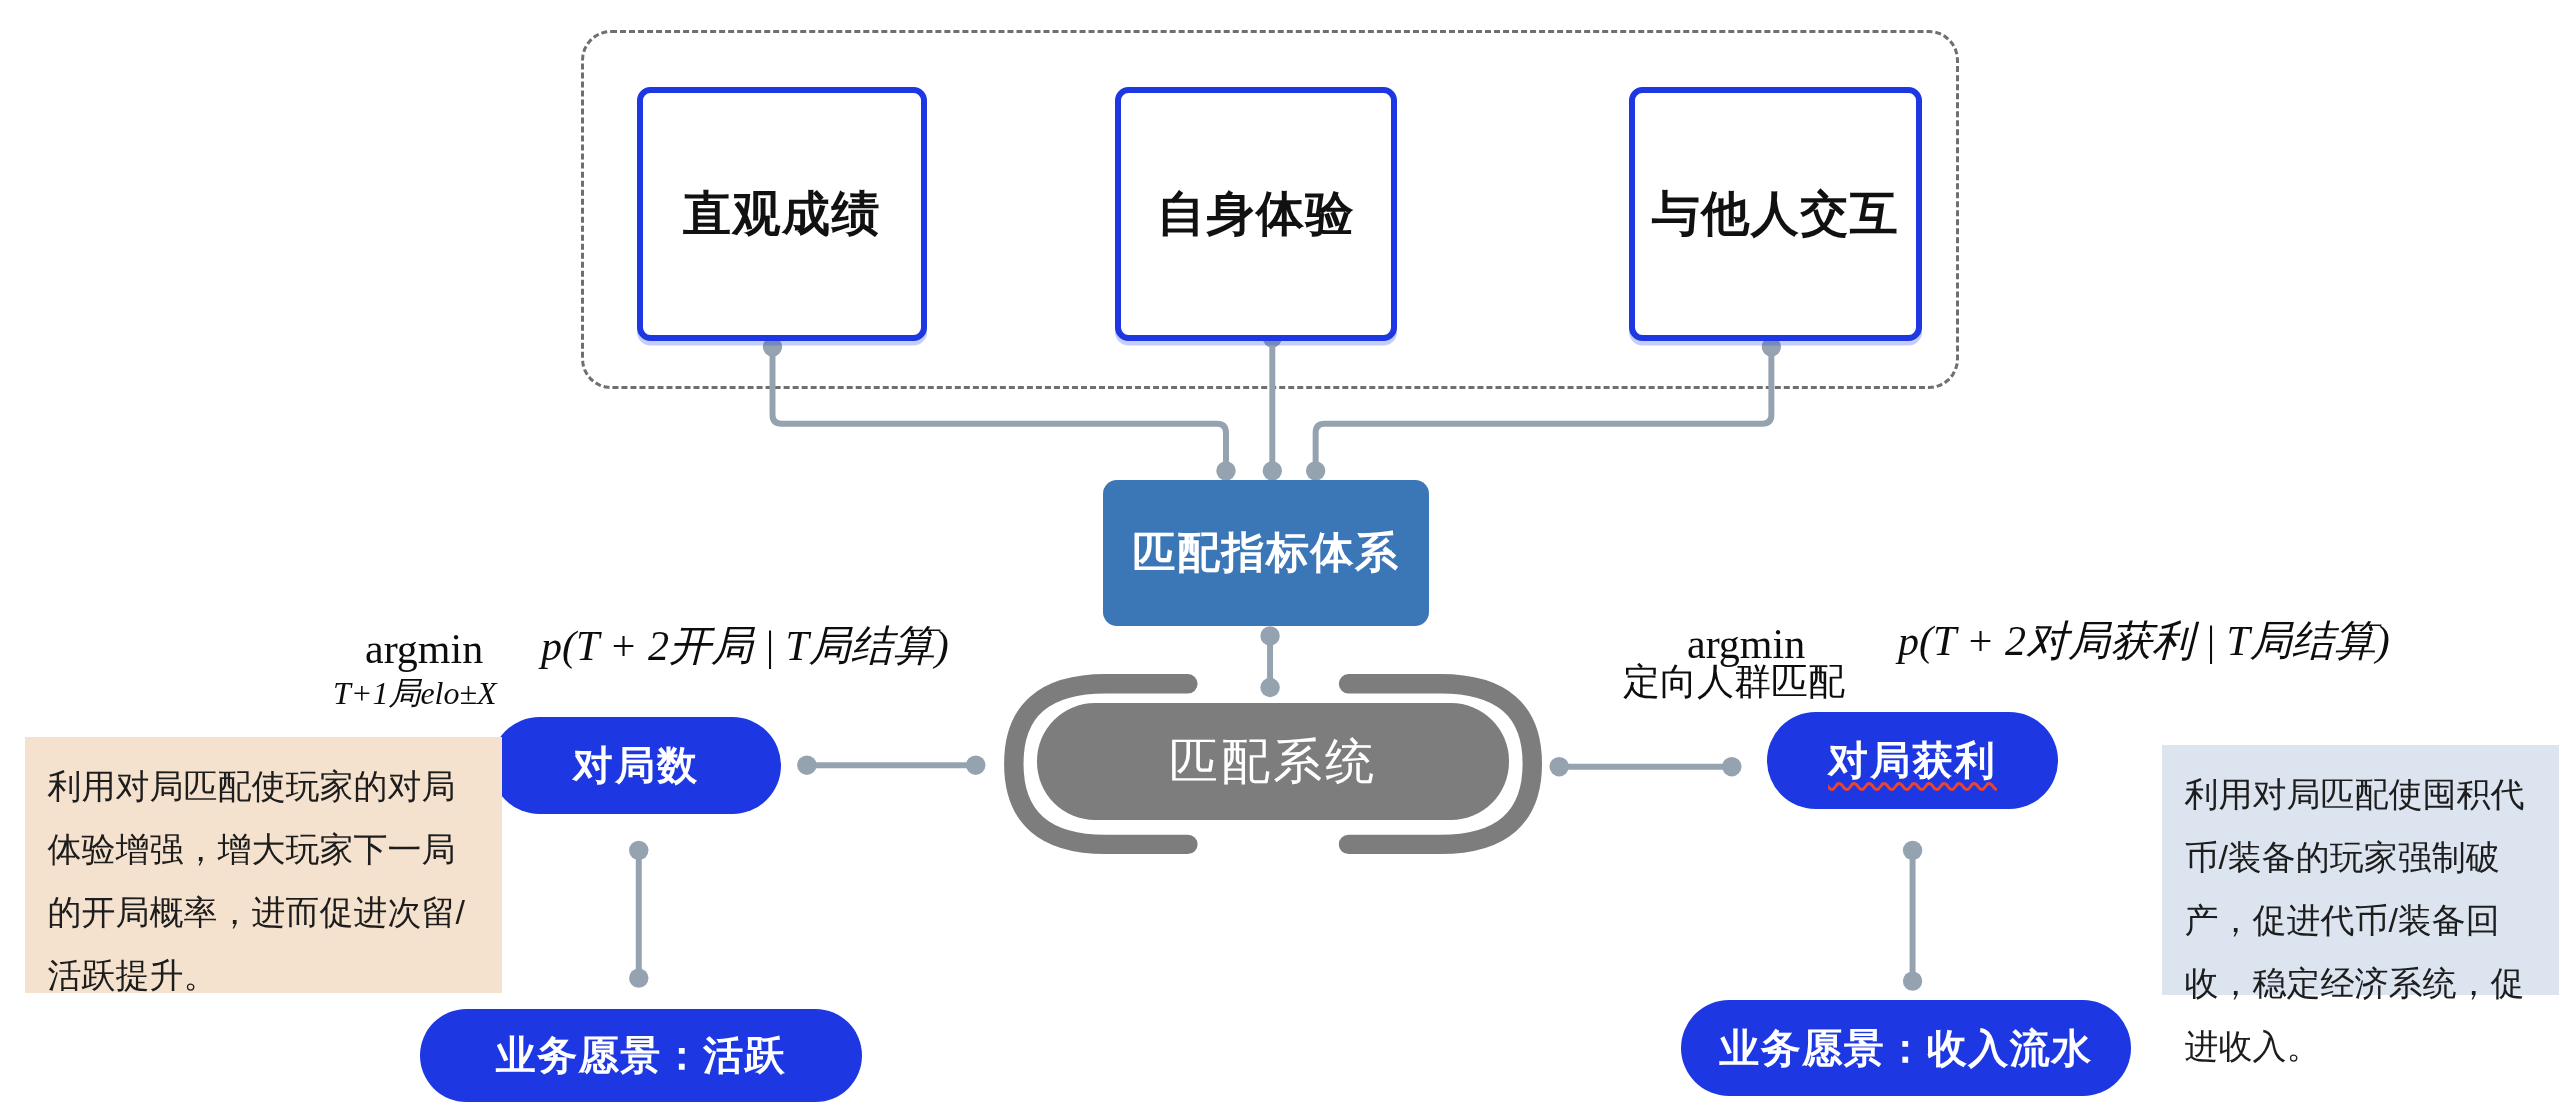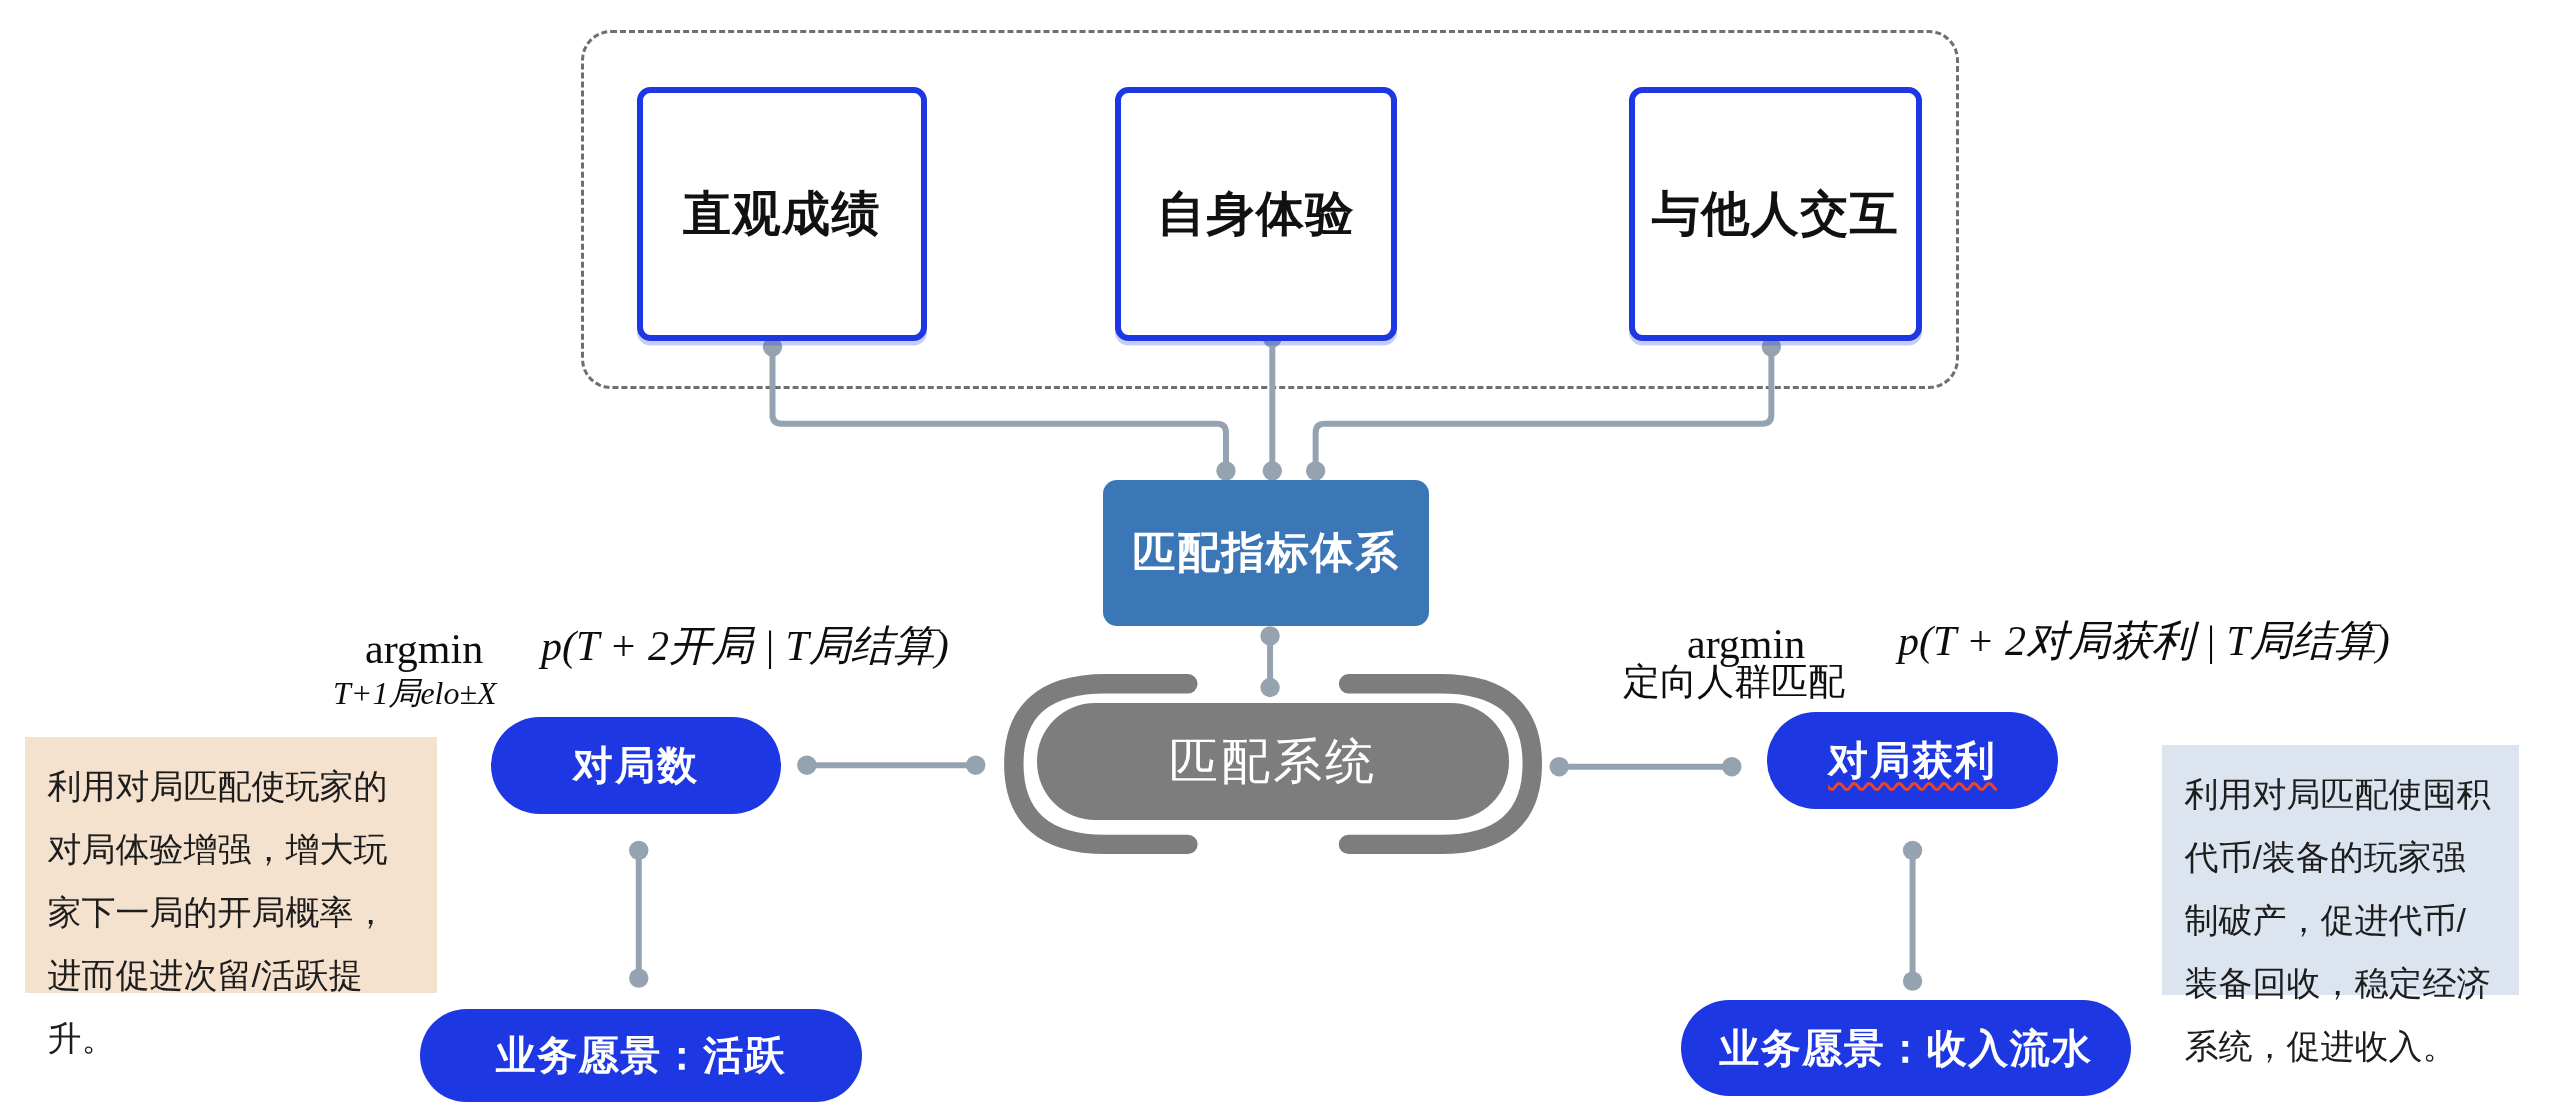--- a/index.html
+++ b/index.html
@@ -75,22 +75,22 @@
 
   .note{
     position:absolute;
     box-sizing:border-box;
     font-size:34px;line-height:63px;font-weight:500;
     color:#1d1d1d;
     padding:18px 22.4px;
     word-break:break-all;
     z-index:2;
   }
-  .note.n-left{left:25px;top:737px;width:412px;height:256px;background:var(--note-beige,#f4e2ce);}
-  .note.n-right{left:2162px;top:745px;width:357px;height:250px;background:var(--note-lightblue,#dbe4ef);}
+  .note.n-left{left:25px;top:737px;width:477px;height:256px;background:var(--note-beige,#f4e2ce);}
+  .note.n-right{left:2162px;top:745px;width:397px;height:250px;background:var(--note-lightblue,#dbe4ef);}
 
   .fpart{
     position:absolute;
     font-family:"Liberation Serif", serif;
     color:#0d0d0d;
     white-space:nowrap;
     z-index:2;
     line-height:1;
   }
   .f-op{font-size:42px;}

